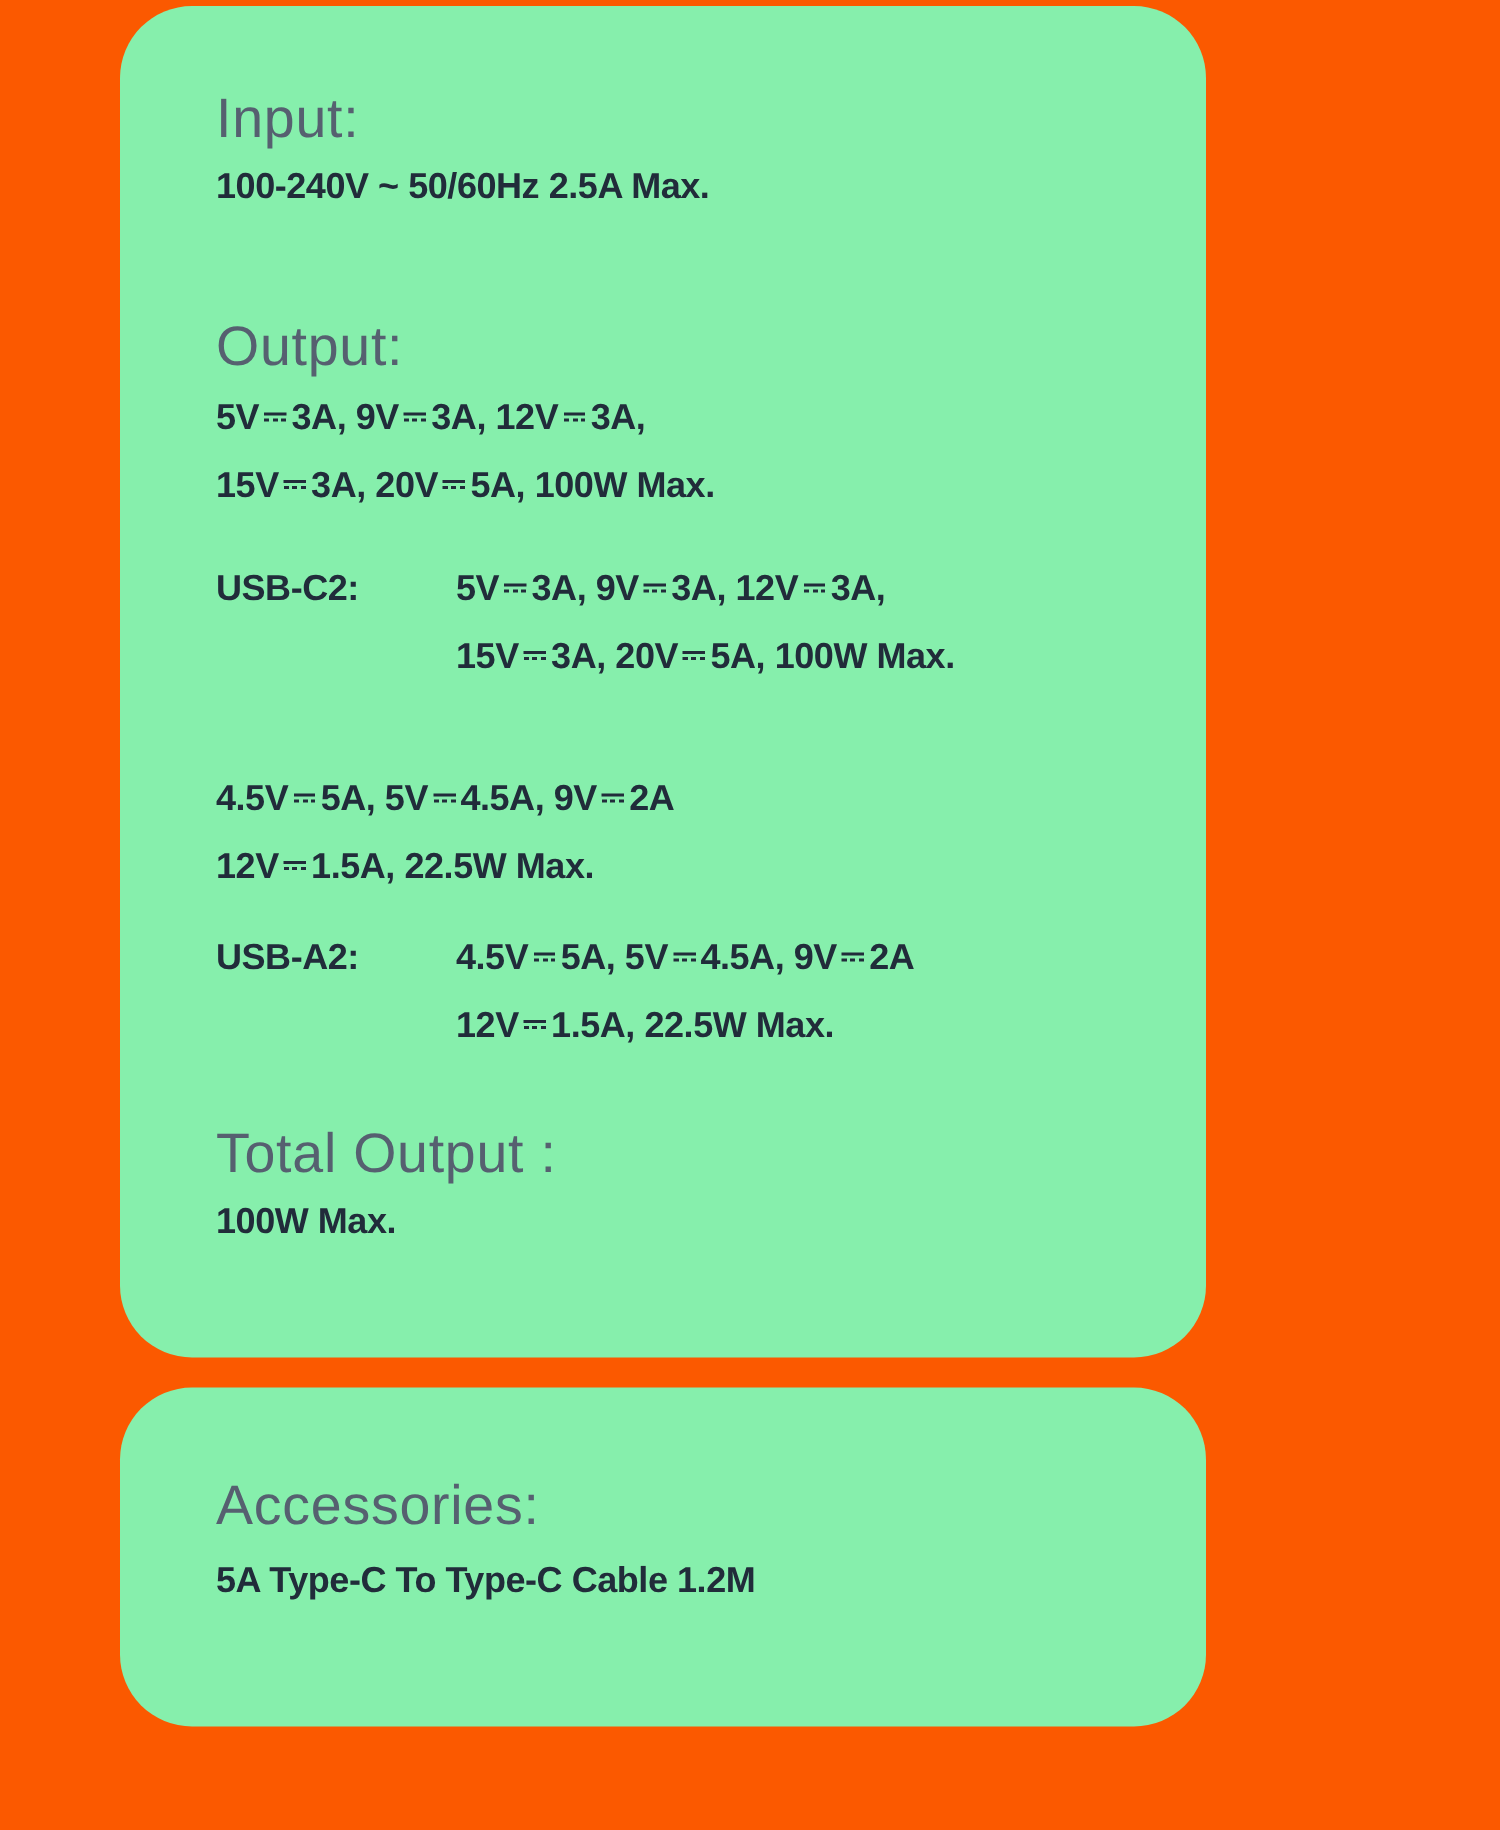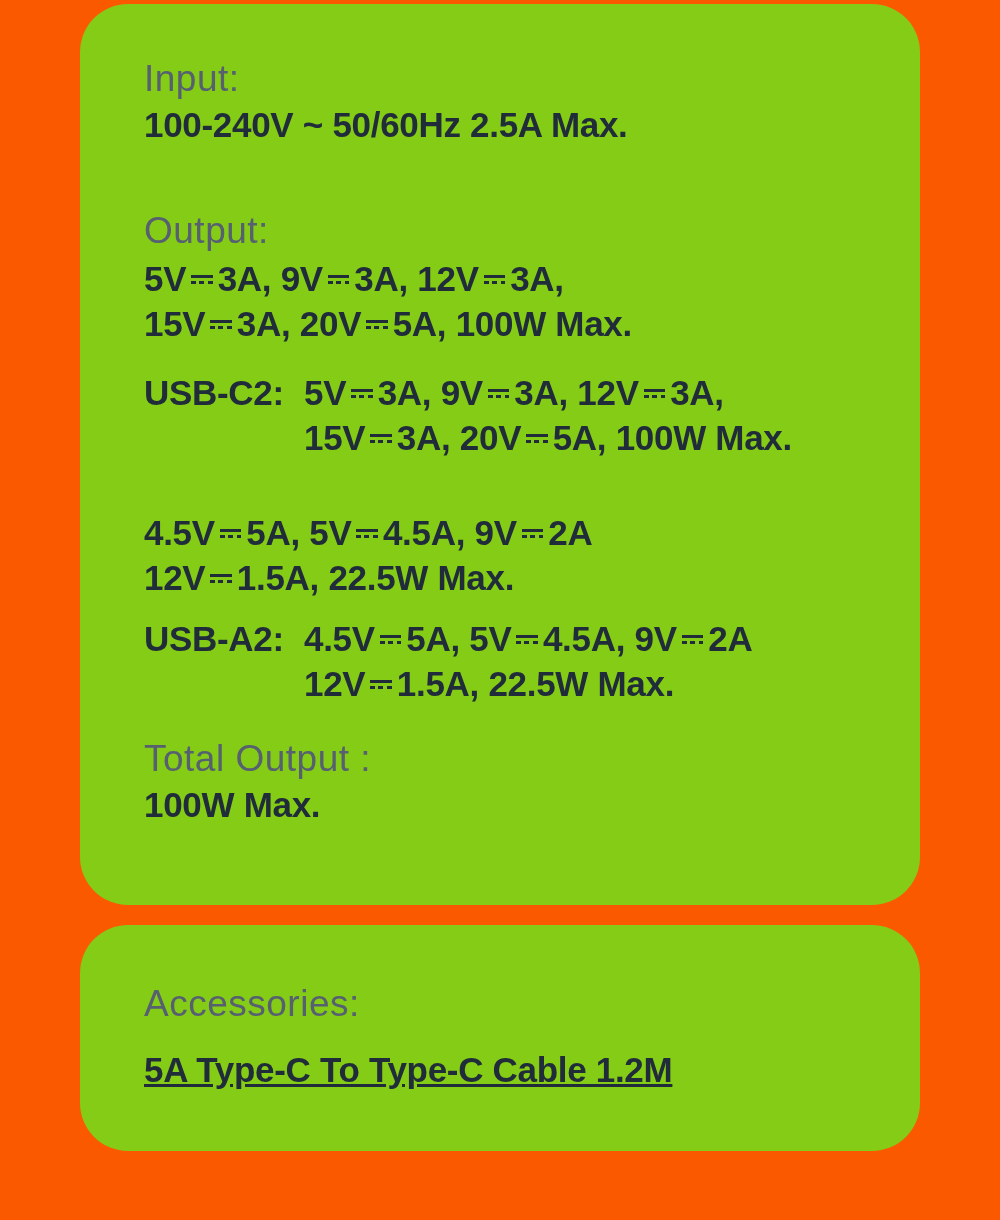--- a/index.html
+++ b/index.html
@@ -3,46 +3,46 @@
 <meta charset="utf-8">
 <style>
   html,body{margin:0;padding:0;}
   body{
     width:1000px;height:1220px;
     background:#FB5900;
     font-family:"Liberation Sans","DejaVu Sans",sans-serif;
     position:relative;overflow:hidden;
   }
   .card{
-    position:absolute;left:80px;width:840px;
-    background:#84cc16;border-radius:48px;
+    position:absolute;left:80px;width:724px;
+    background:#86efac;border-radius:48px;
     box-sizing:border-box;
   }
   .card-specs{top:4px;height:901px;padding:52px 36px 0 64px;}
   .card-acc{top:925px;height:226px;padding:56px 36px 16px 64px;}
 
   .label{
     font-size:37px;line-height:46px;font-weight:400;
     color:#566070;letter-spacing:.5px;
   }
   .value{
-    font-size:35px;line-height:46px;font-weight:700;
+    font-size:24px;line-height:46px;font-weight:700;
     color:#212C3A;letter-spacing:-.3px;
   }
   .mt-output{margin-top:60px;}
   .ports{margin-top:2px;}
   .port-row{display:flex;align-items:flex-start;}
   .port-row.gap-md{margin-top:24px;}
   .port-row.gap-lg{margin-top:50px;}
   .port-row.gap-sm{margin-top:16px;}
   .port-name{flex:0 0 160px;line-height:45px;}
   .port-lines{flex:1;}
   .port-line{line-height:45px;}
-  .mt-total{margin-top:30px;}
-  .acc-value{margin-top:20px;text-decoration:underline;}
+  .mt-total{margin-top:40px;}
+  .acc-value{margin-top:4px;}
 
   
   .dc{
     display:inline-block;position:relative;
     width:.62em;height:.40em;
     margin:0 .14em;vertical-align:.07em;
   }
   .dc-solid{
     position:absolute;top:0;left:0;right:0;height:.085em;
     background:currentColor;

